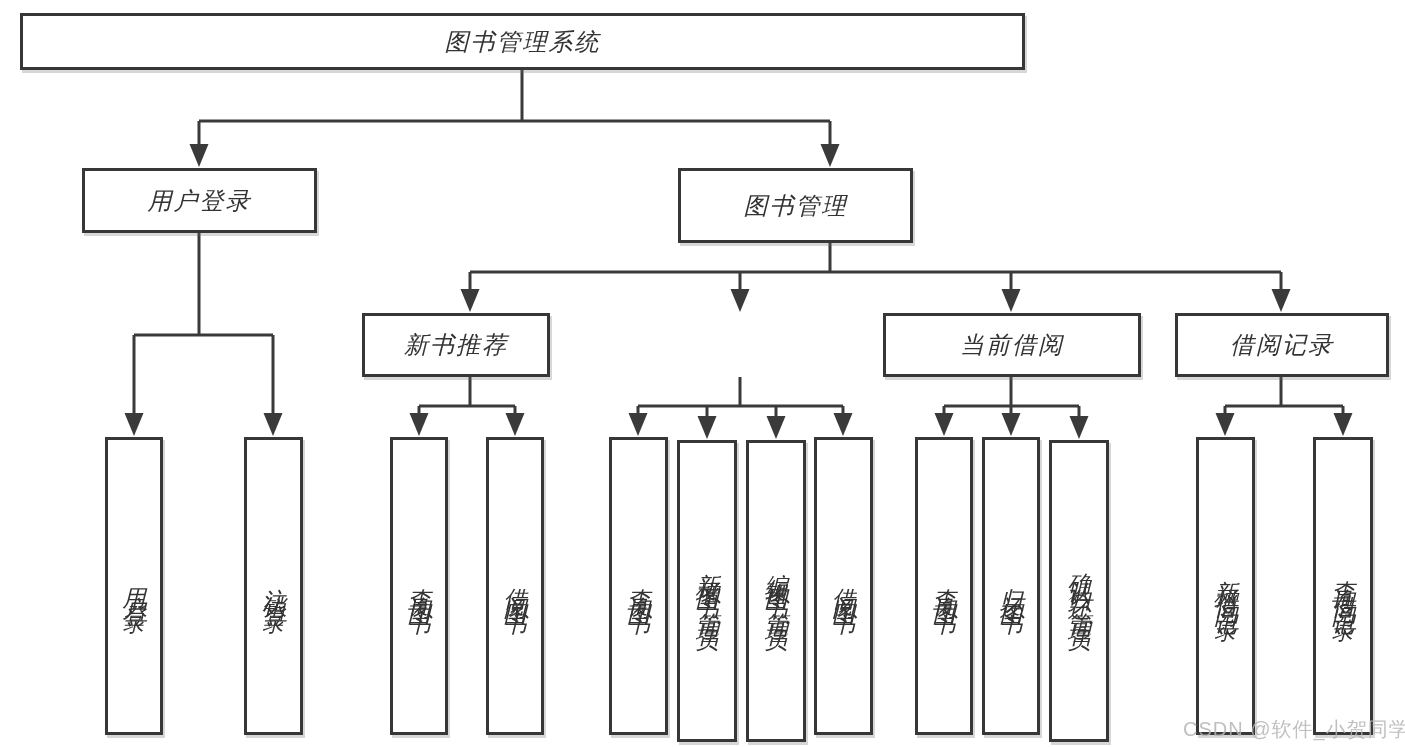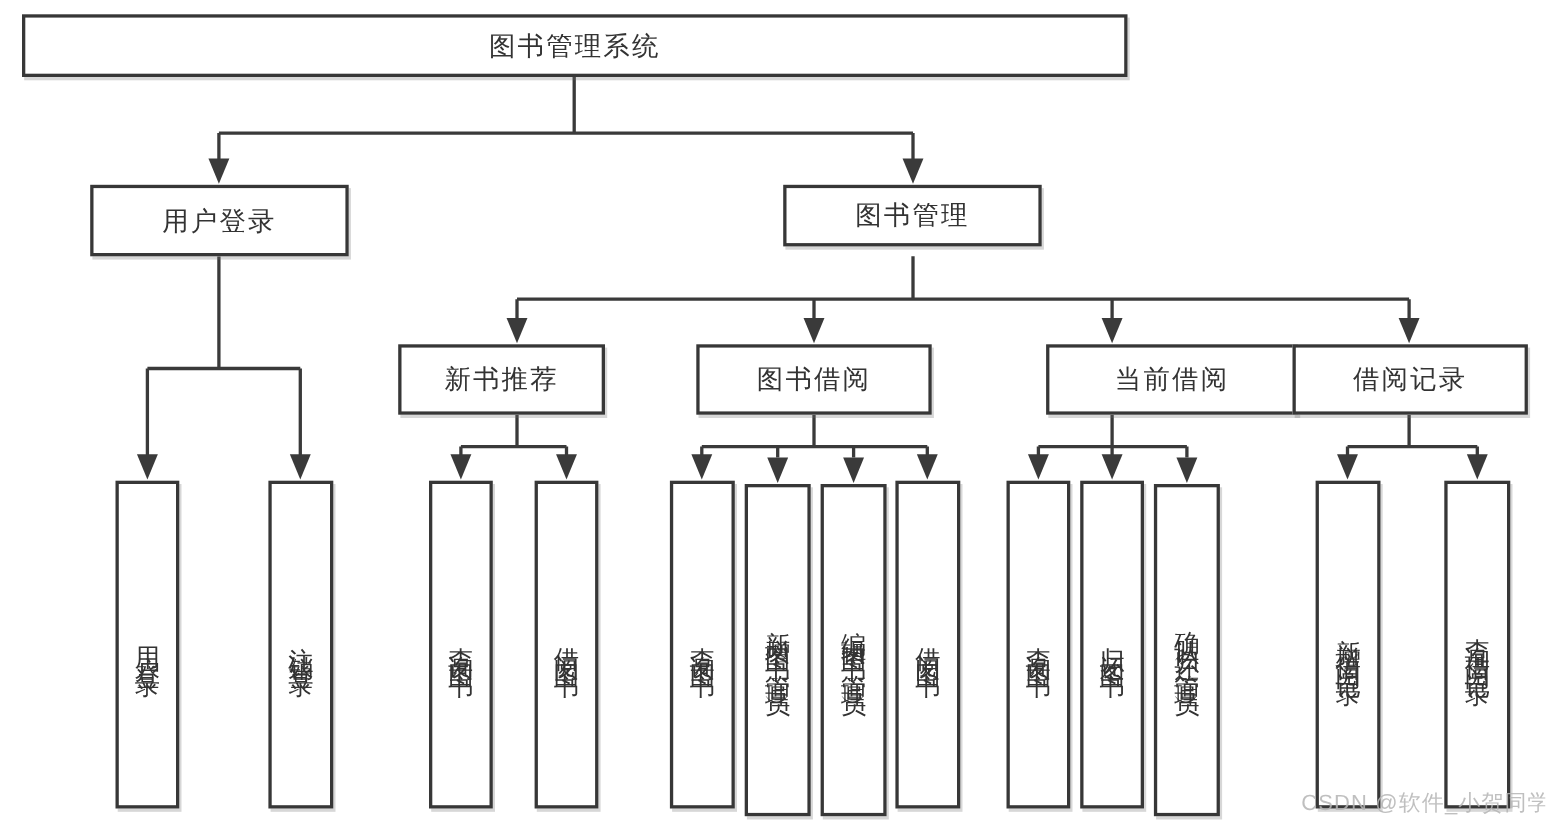--- a/index.html
+++ b/index.html
@@ -9,20 +9,21 @@
   }
   .connectors{position:absolute;left:0;top:0;width:1405px;height:747px;z-index:1;}
   .cline{stroke:var(--color-line,#3a3a3a);stroke-width:3;fill:none;}
   .chead{fill:var(--color-line,#3a3a3a);stroke:none;}
   .node{
     position:absolute;box-sizing:border-box;background:#fff;
     border:3px solid var(--color-border,#373737);
     display:flex;align-items:center;justify-content:center;
     color:var(--color-text,#333);z-index:2;
     box-shadow:2px 3px 0 rgba(110,110,110,.28);
+    font-style:italic;
   }
   .node.h span{font-size:24px;letter-spacing:2px;white-space:nowrap;}
   .node.v span{
     writing-mode:vertical-rl;text-orientation:mixed;
     font-size:23px;line-height:1;letter-spacing:8px;white-space:nowrap;
   }
   .watermark{
     position:absolute;left:1183px;top:716px;z-index:6;
     font-size:20px;letter-spacing:1px;white-space:nowrap;
     color:var(--color-watermark,#b5b5b5);opacity:.85;
@@ -69,31 +70,28 @@
     <polygon class="chead" points="1333.5,413 1352.5,413 1343,436"></polygon>
   </svg>
 
   <div class="node h" style="left:20px;top:13px;width:1005px;height:57px">
     <span>图书管理系统</span>
   </div>
 
   <div class="node h" style="left:82px;top:168px;width:235px;height:65px">
     <span>用户登录</span>
   </div>
-  <div class="node h" style="left:712px;top:168px;width:235px;height:56px">
+  <div class="node h" style="left:678px;top:168px;width:235px;height:75px">
     <span>图书管理</span>
   </div>
 
   <div class="node h" style="left:362px;top:313px;width:188px;height:64px">
     <span>新书推荐</span>
   </div>
-  <div class="node h" style="left:633px;top:313px;width:214px;height:64px">
-    <span>图书借阅</span>
-  </div>
-  <div class="node h" style="left:951px;top:313px;width:229px;height:64px">
+  <div class="node h" style="left:883px;top:313px;width:258px;height:64px">
     <span>当前借阅</span>
   </div>
   <div class="node h" style="left:1175px;top:313px;width:214px;height:64px">
     <span>借阅记录</span>
   </div>
 
   <div class="node v" style="left:105px;top:437px;width:58px;height:298px">
     <span>用户登录</span>
   </div>
   <div class="node v" style="left:244px;top:437px;width:59px;height:298px">

